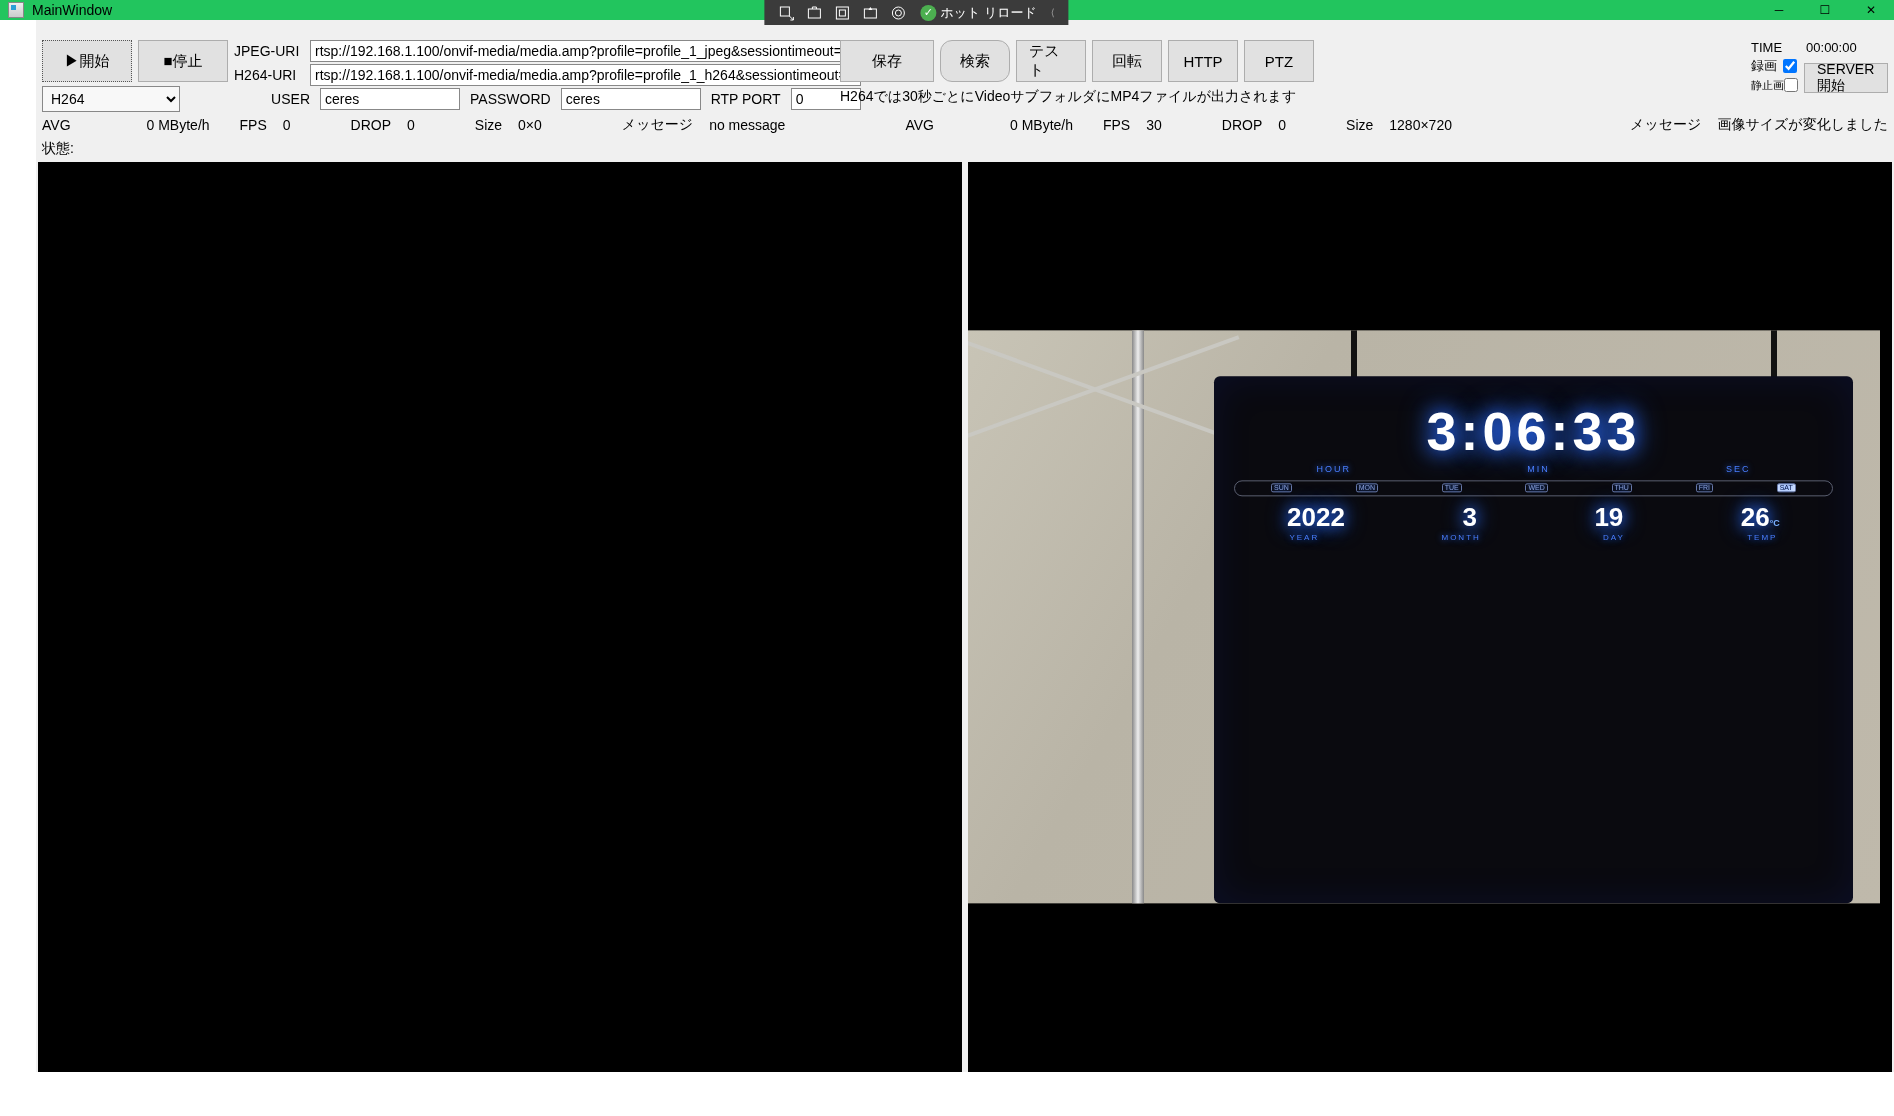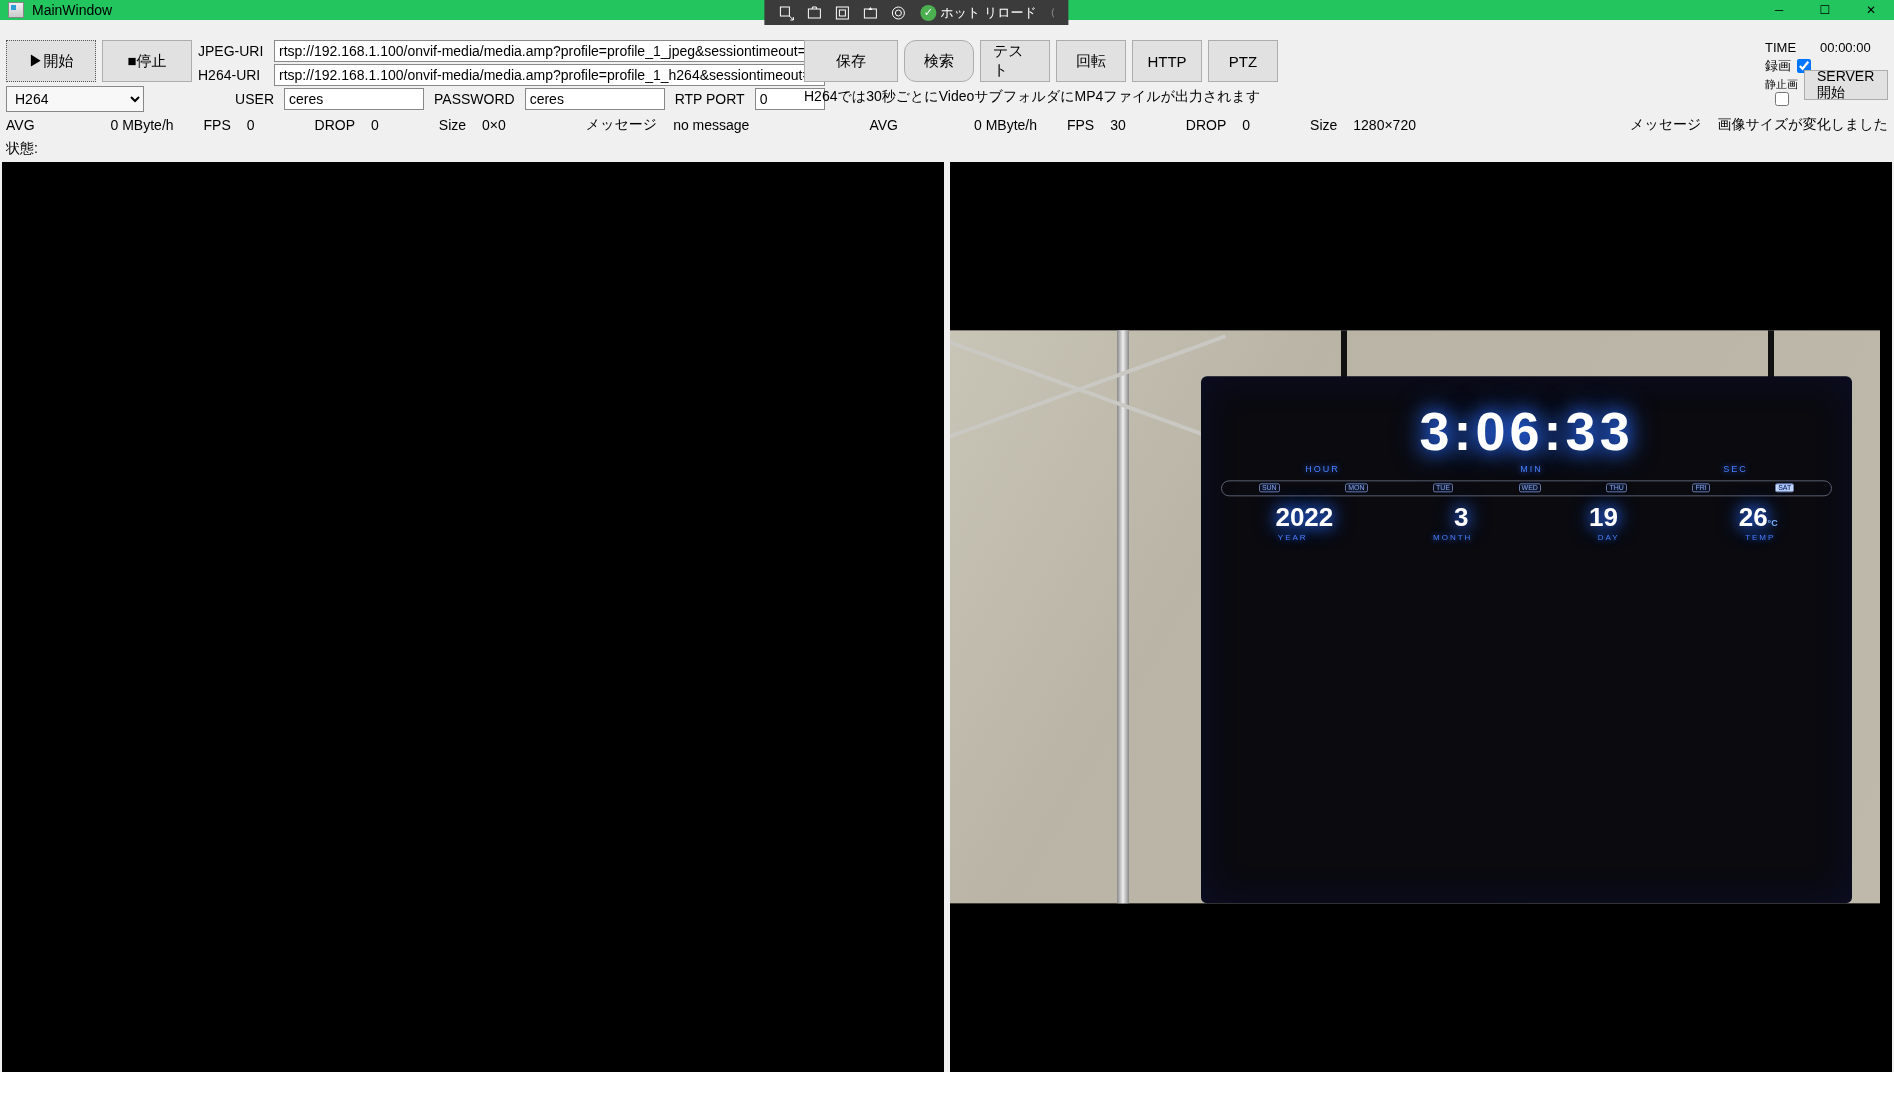--- a/index.html
+++ b/index.html
@@ -71,20 +71,21 @@
   .titlebar .winbtn {
     width:46px; height:32px;
     display:flex; align-items:center; justify-content:center;
     font-family: "Segoe MDL2 Assets", sans-serif;
     font-size:12px;
   }
   
   .client {
     background:#f0f0f0;
     padding-top:16px;
+    margin-left:36px;
   }
   .btn {
     background:#e1e1e1;
     border:1px solid #adadad;
     padding:0 12px;
     height:42px;
     font-size:15px;
     min-width:70px;
     display:flex;
     align-items:center;
@@ -357,21 +358,21 @@
     <div class="rightcol">
       <div class="line">
         <span>TIME</span>
         <span style="margin-left:18px;">00:00:00</span>
       </div>
       <div class="line">
         <span>録画</span>
         <input type="checkbox" checked="" style="">
       </div>
       <div class="line" style="align-items:center;">
-        <div style="display:flex; flex-direction:column; align-items:center;justify-content:center;">
+        <div style="display:flex; flex-direction:row; align-items:center;justify-content:center;">
           <span style="font-size:11px;">静止画</span>
           <input type="checkbox" style="">
         </div>
         <div class="btn" style="height:30px; font-size:14px; width:84px; margin-top:-14px;">SERVER開始</div>
       </div>
     </div>
   </div>
 
   <div class="stats-row">
     <span class="stat-label">AVG</span>

